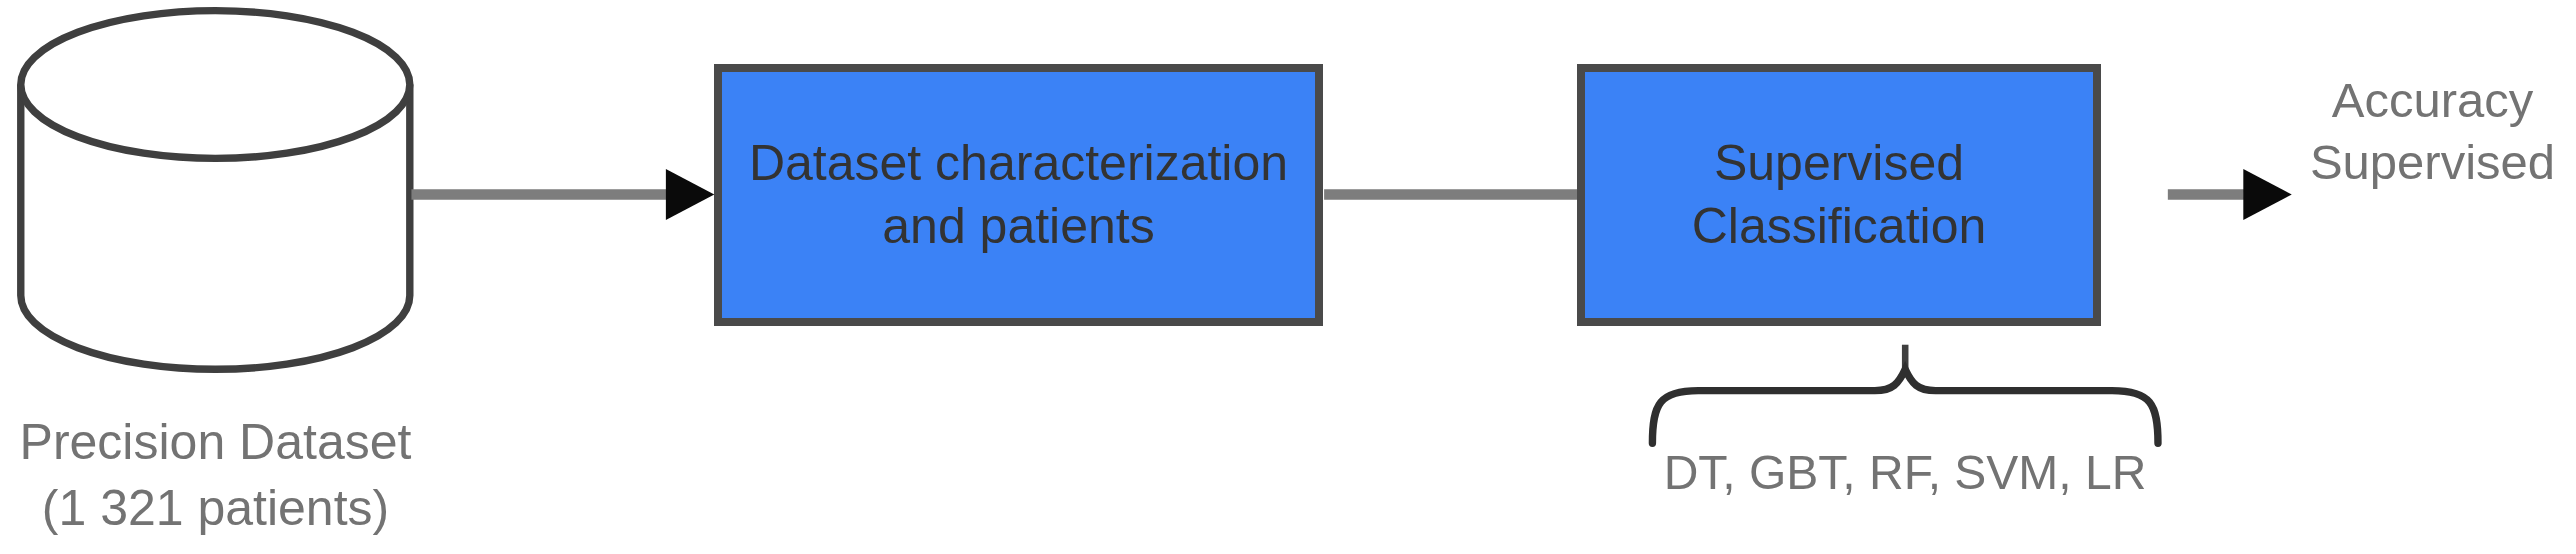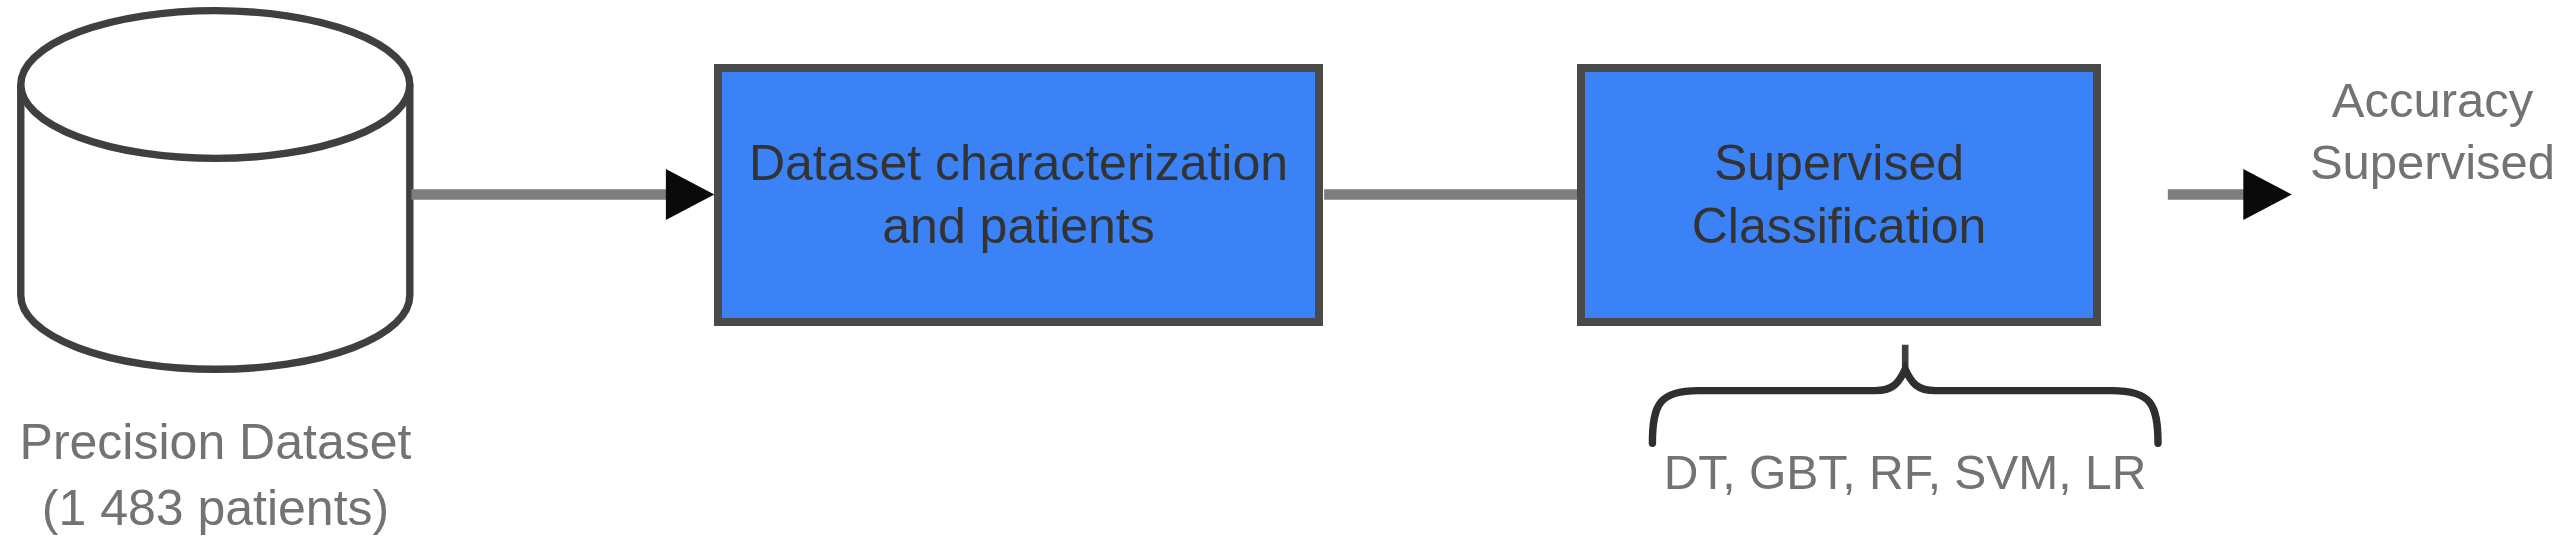--- a/index.html
+++ b/index.html
@@ -106,21 +106,21 @@
                L 2283 476
                C 2305 476 2312 467 2320 450
                C 2328 467 2335 476 2357 476
                L 2572 476
                C 2619 476 2628 492 2628 540" fill="none" stroke="#2f2f2f" stroke-width="9" stroke-linecap="round"></path>
     </g>
   </svg>
 
   <div id="db-label" class="label-block">
     <div class="nowrap">Precision Dataset</div>
-    <div class="nowrap">(1 483 patients)</div>
+    <div class="nowrap">(1 321 patients)</div>
   </div>
 
   <div id="box-characterization" class="process-box">
     <div class="box-line">Dataset characterization</div>
     <div class="box-line">and patients</div>
   </div>
 
   <div id="box-classification" class="process-box">
     <div class="box-line">Supervised</div>
     <div class="box-line">Classification</div>

